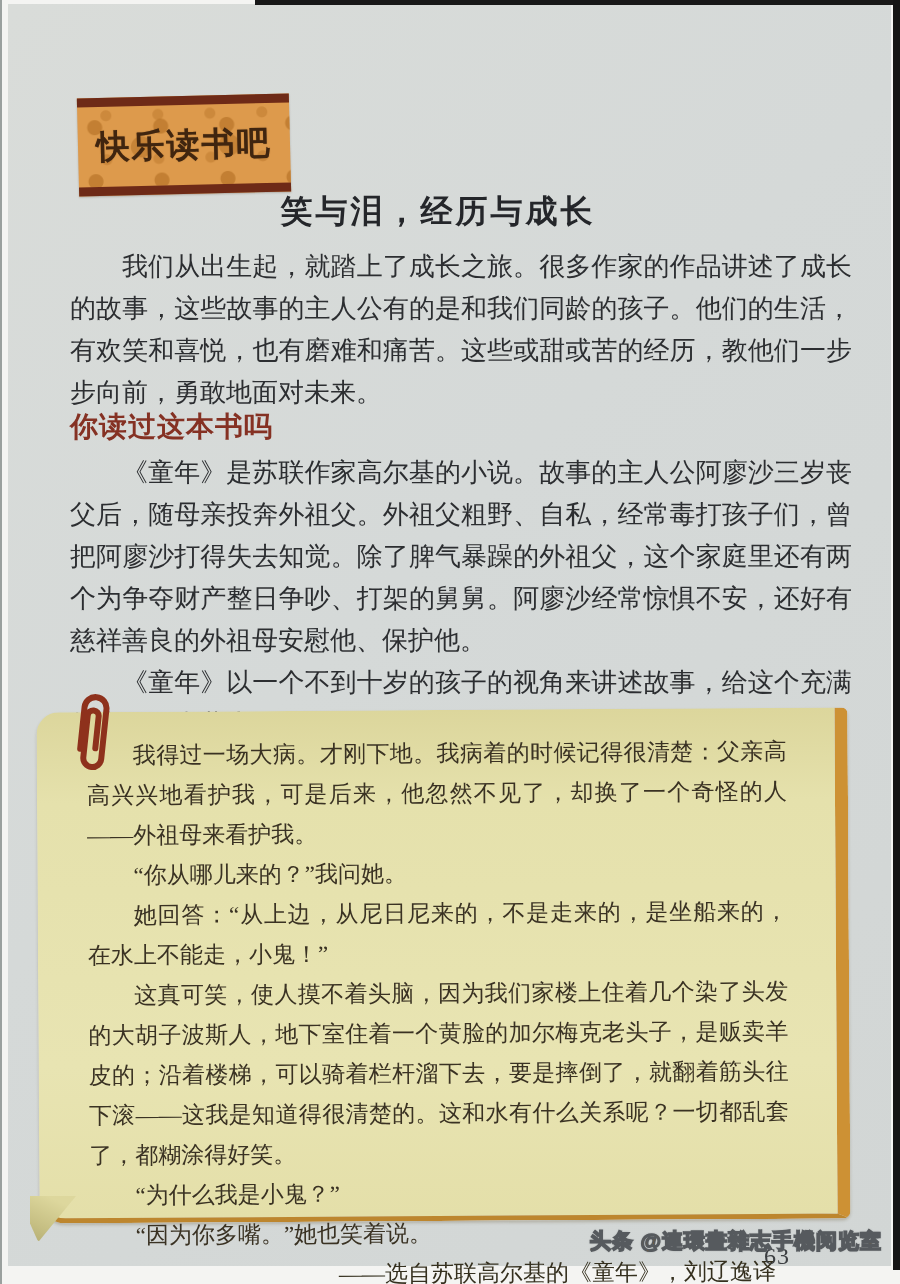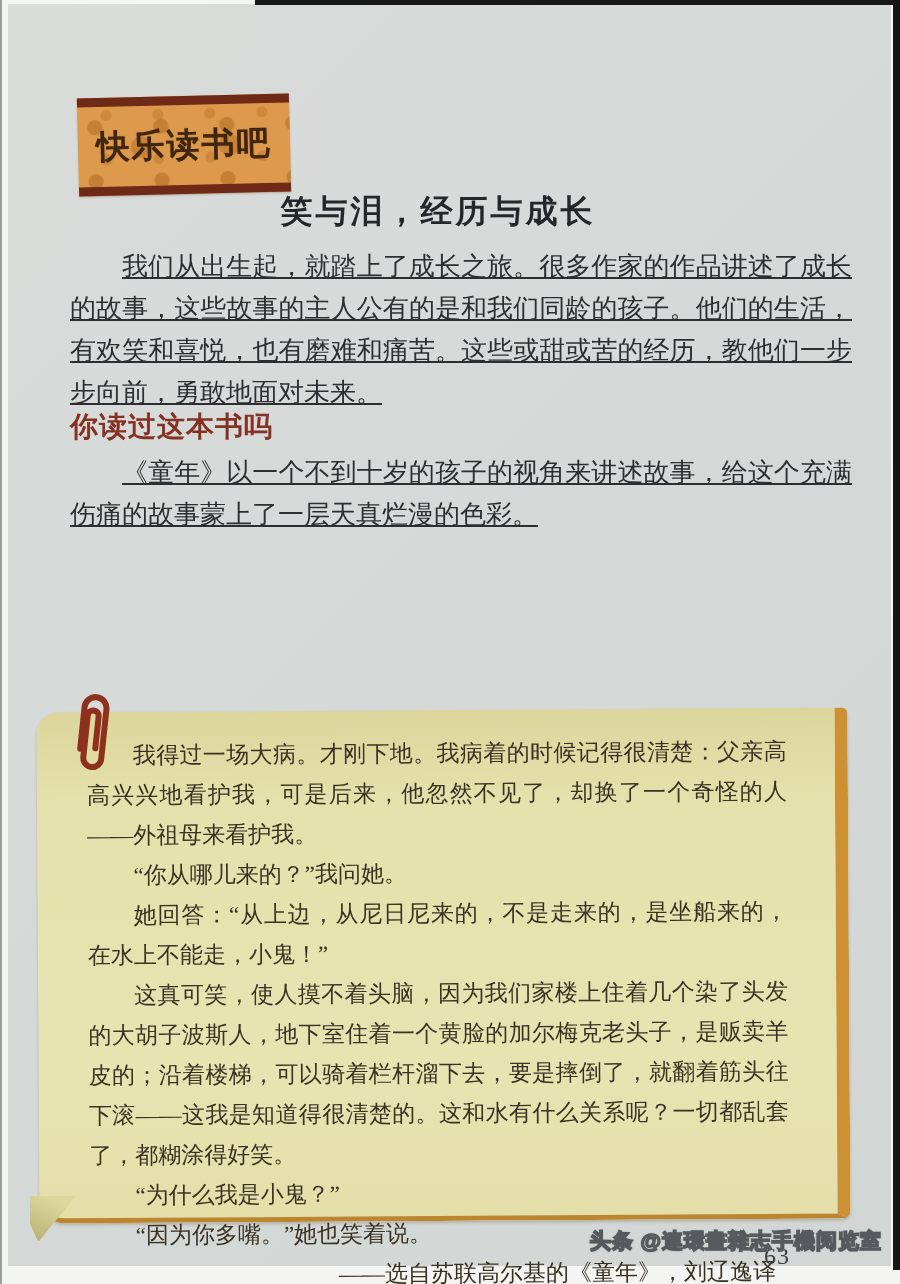--- a/index.html
+++ b/index.html
@@ -41,21 +41,20 @@
   .title{
     position:absolute;left:16px;right:40px;top:190px;text-align:center;
     font-family:"Liberation Sans", sans-serif;
     font-size:32px;font-weight:bold;color:#24262a;letter-spacing:3px;
   }
 
   .bodytext{
     position:absolute;left:70px;width:782px;
     font-size:26px;line-height:42px;color:#2c2e31;
     text-align:justify;
-    text-decoration:underline;
   }
   .bodytext p{margin:0;text-indent:2em;}
   .intro{top:246px;}
   .about{top:452px;}
 
   .section-heading{
     position:absolute;left:70px;top:408px;
     font-family:"Liberation Sans", sans-serif;
     font-size:28px;font-weight:bold;color:var(--heading_red,#853123);
     letter-spacing:1px;
@@ -121,20 +120,21 @@
 
 <div class="title">笑与泪，经历与成长</div>
 
 <div class="bodytext intro">
   <p>我们从出生起，就踏上了成长之旅。很多作家的作品讲述了成长的故事，这些故事的主人公有的是和我们同龄的孩子。他们的生活，有欢笑和喜悦，也有磨难和痛苦。这些或甜或苦的经历，教他们一步步向前，勇敢地面对未来。</p>
 </div>
 
 <div class="section-heading">你读过这本书吗</div>
 
 <div class="bodytext about">
+  <p>《童年》是苏联作家高尔基的小说。故事的主人公阿廖沙三岁丧父后，随母亲投奔外祖父。外祖父粗野、自私，经常毒打孩子们，曾把阿廖沙打得失去知觉。除了脾气暴躁的外祖父，这个家庭里还有两个为争夺财产整日争吵、打架的舅舅。阿廖沙经常惊惧不安，还好有慈祥善良的外祖母安慰他、保护他。</p>
   <p>《童年》以一个不到十岁的孩子的视角来讲述故事，给这个充满伤痛的故事蒙上了一层天真烂漫的色彩。</p>
 </div>
 
 <div class="note">
   <div class="note-text">
     <p>我得过一场大病。才刚下地。我病着的时候记得很清楚：父亲高高兴兴地看护我，可是后来，他忽然不见了，却换了一个奇怪的人——外祖母来看护我。</p>
     <p>“你从哪儿来的？”我问她。</p>
     <p>她回答：“从上边，从尼日尼来的，不是走来的，是坐船来的，在水上不能走，小鬼！”</p>
     <p>这真可笑，使人摸不着头脑，因为我们家楼上住着几个染了头发的大胡子波斯人，地下室住着一个黄脸的加尔梅克老头子，是贩卖羊皮的；沿着楼梯，可以骑着栏杆溜下去，要是摔倒了，就翻着筋头往下滚——这我是知道得很清楚的。这和水有什么关系呢？一切都乱套了，都糊涂得好笑。</p>
     <p>“为什么我是小鬼？”</p>

